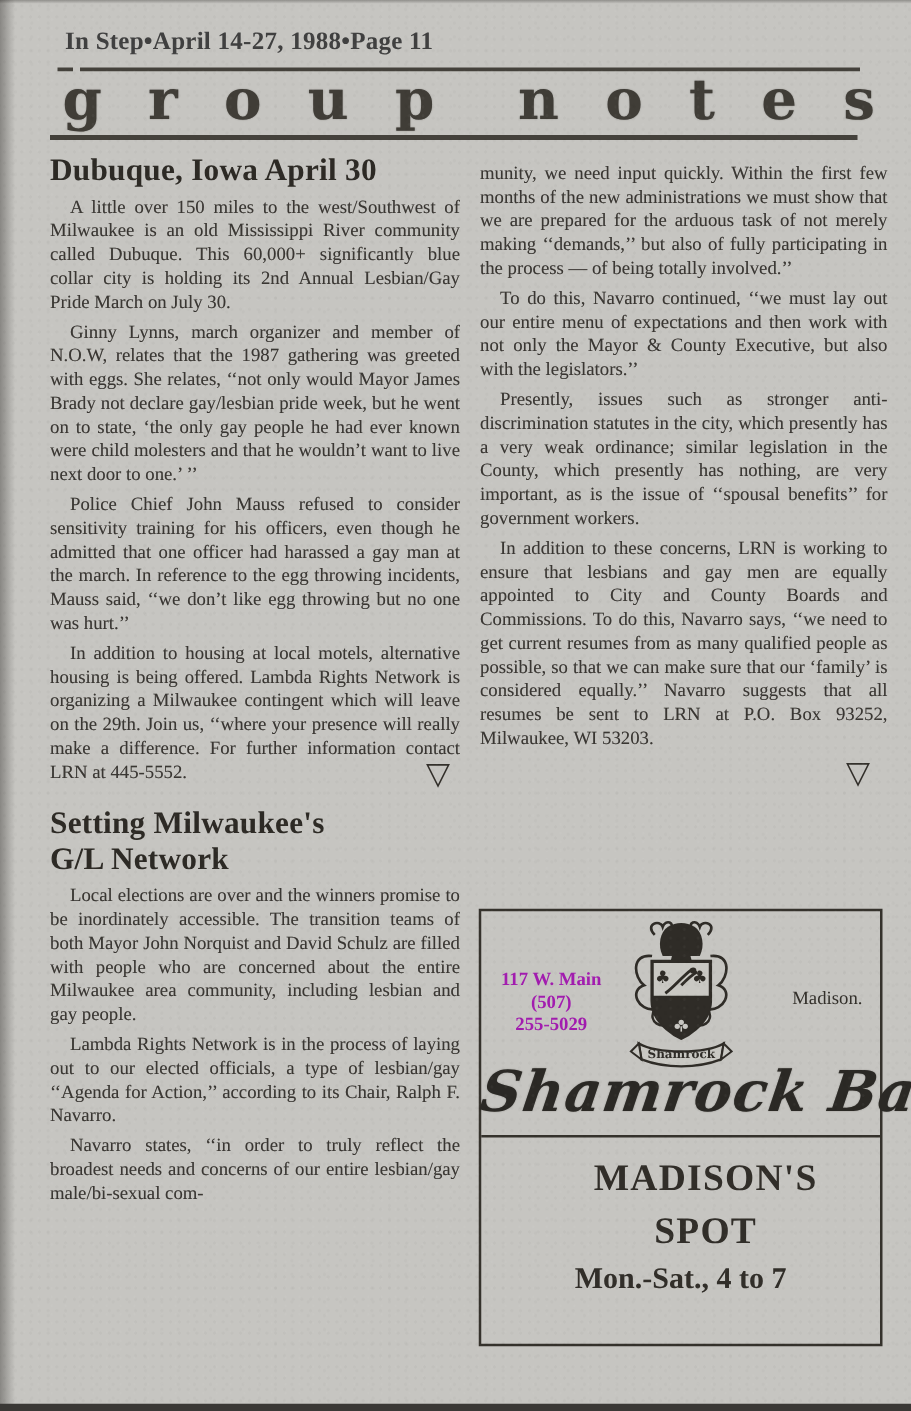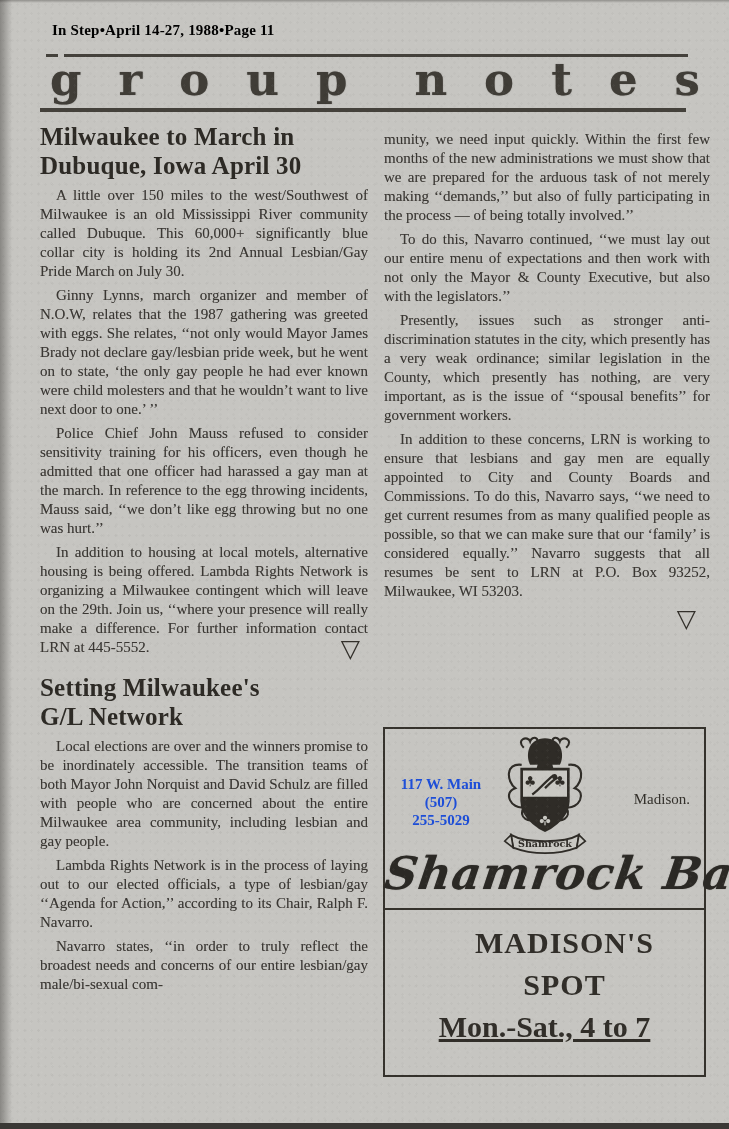--- a/index.html
+++ b/index.html
@@ -15,22 +15,22 @@
       radial-gradient(circle, rgba(255,255,255,.07) 0 1px, transparent 1.4px),
       radial-gradient(circle, rgba(0,0,0,.04) 0 1px, transparent 1.6px);
     background-size:7px 9px, 11px 7px, 13px 11px;
     background-position:0 0, 3px 5px, 6px 2px;}
   .edge-left{position:absolute;left:0;top:0;bottom:0;width:12px;z-index:41;pointer-events:none;
     background:linear-gradient(90deg, rgba(45,43,40,.40), rgba(45,43,40,0));}
   .edge-top{position:absolute;left:0;top:0;right:0;height:3px;z-index:41;pointer-events:none;
     background:linear-gradient(180deg, rgba(45,43,40,.35), rgba(45,43,40,0));}
   .edge-bottom{position:absolute;left:0;right:0;bottom:0;height:6px;background:#3a3835;z-index:41;}
 
-  .masthead{position:absolute;left:52px;top:22px;font-size:15px;font-weight:bold;
-    letter-spacing:.2px;color:#000000;}
+  .masthead{position:absolute;left:52px;top:22px;font-size:20px;font-weight:bold;
+    letter-spacing:.2px;color:#404040;}
 
   .rule{position:absolute;background:#44413b;}
   .rule-top{left:46px;top:54px;width:642px;height:3px;
     background:linear-gradient(90deg,#44413b 0 12px, rgba(0,0,0,0) 12px 18px, #44413b 18px 100%);}
   .rule-bottom{left:40px;top:108px;width:646px;height:4px;}
 
   .title-row{position:absolute;left:50px;top:56px;width:650px;display:flex;
     justify-content:space-between;align-items:flex-end;
     font-family:"DejaVu Serif", serif;font-weight:bold;font-size:45px;line-height:48px;
     color:#403d37;text-shadow:0 0 1px rgba(40,38,34,.5);}
@@ -47,30 +47,30 @@
     text-indent:16px;color:#3a3733;text-shadow:0 0 .5px rgba(50,47,42,.35);}
   p.body.no-indent{text-indent:0;}
   .endmark{text-align:right;font-size:25px;line-height:25px;color:#33302b;}
   .endmark.overlap{margin:-26px 8px 1px 0;}
   .endmark.below{margin:0 14px 0 0;}
 
   .ad{position:absolute;left:383px;top:727px;width:319px;height:346px;
     border:2px solid #35322c;z-index:30;}
   .ad-top{position:relative;height:179px;border-bottom:2px solid #35322c;}
   .ad-address{position:absolute;left:8px;top:46px;width:96px;text-align:center;
-    font-weight:bold;font-size:15px;line-height:18px;color:#1d4ed8;}
+    font-weight:bold;font-size:15px;line-height:18px;color:#a21caf;}
   .ad-city{position:absolute;right:14px;top:62px;font-weight:normal;font-size:15px;color:#33302b;}
   .ad-crest{position:absolute;left:50%;top:4px;transform:translateX(-50%);}
   .ad-script{position:absolute;left:0px;top:120px;white-space:nowrap;
     font-family:"DejaVu Serif", serif;font-style:italic;font-weight:bold;
     font-size:45px;line-height:50px;color:#2b2925;transform:skewX(-8deg);
     letter-spacing:1px;text-shadow:0 0 1px rgba(40,38,34,.5);}
   .ad-bottom{padding-top:12px;text-align:center;}
   .ad-tag{font-size:30px;line-height:42px;font-weight:bold;letter-spacing:1px;color:#312e29;padding-left:40px;}
-  .ad-hours{margin-top:4px;font-size:30px;font-weight:bold;color:#312e29;text-decoration:underline;}
+  .ad-hours{margin-top:4px;font-size:24px;font-weight:bold;color:#312e29;}
 </style>
 </head>
 <body>
 
 <div>
 
   <div class="masthead">In Step•April 14-27, 1988•Page 11</div>
 
   <div class="rule rule-top"></div>
   <div class="title-row">
@@ -82,21 +82,20 @@
     <span class="gap">n</span>
     <span>o</span>
     <span>t</span>
     <span>e</span>
     <span>s</span>
   </div>
   <div class="rule rule-bottom"></div>
 
   <div class="col col-left">
     <h2 class="headline">
-      <div>Milwaukee to March in</div>
       <div>Dubuque, Iowa April 30</div>
     </h2>
     <p class="body">A little over 150 miles to the west/Southwest of Milwaukee is an old Mississippi River community called Dubuque. This 60,000+ significantly blue collar city is holding its 2nd Annual Lesbian/Gay Pride March on July 30.</p>
     <p class="body">Ginny Lynns, march organizer and member of N.O.W, relates that the 1987 gathering was greeted with eggs. She relates, ‘‘not only would Mayor James Brady not declare gay/lesbian pride week, but he went on to state, ‘the only gay people he had ever known were child molesters and that he wouldn’t want to live next door to one.’ ’’</p>
     <p class="body">Police Chief John Mauss refused to consider sensitivity training for his officers, even though he admitted that one officer had harassed a gay man at the march. In reference to the egg throwing incidents, Mauss said, ‘‘we don’t like egg throwing but no one was hurt.’’</p>
     <p class="body">In addition to housing at local motels, alternative housing is being offered. Lambda Rights Network is organizing a Milwaukee contingent which will leave on the 29th. Join us, ‘‘where your presence will really make a difference. For further information contact LRN at 445-5552.</p>
     <div class="endmark overlap">▽</div>
 
     <h2 class="headline second">
       <div>Setting Milwaukee's</div>

